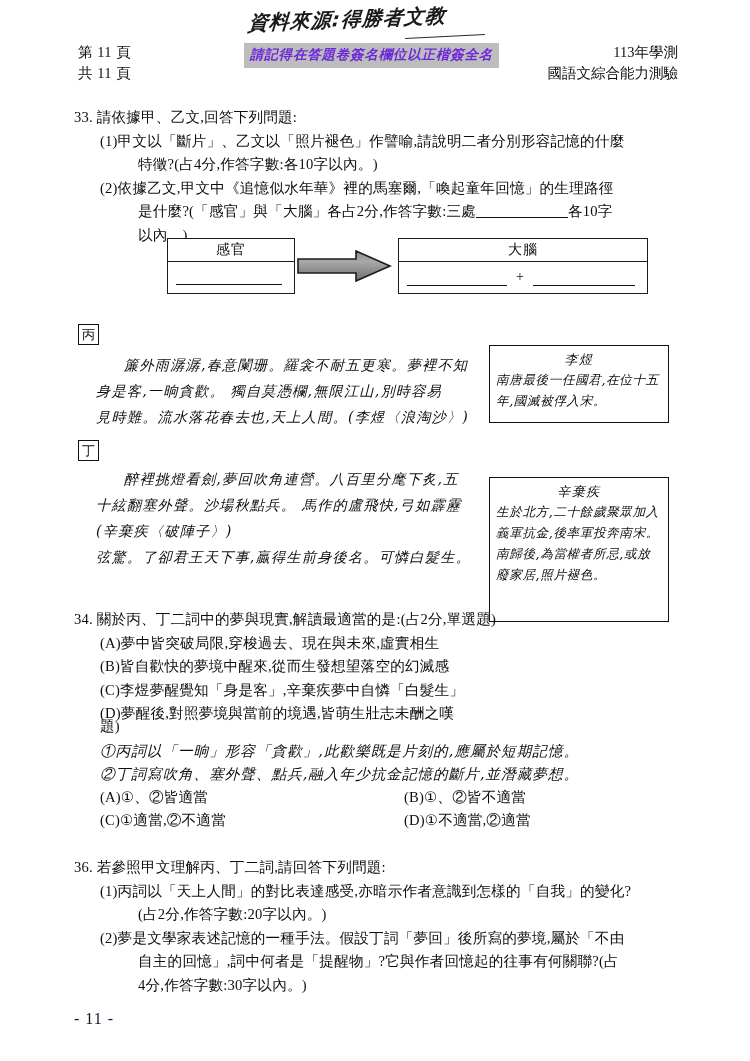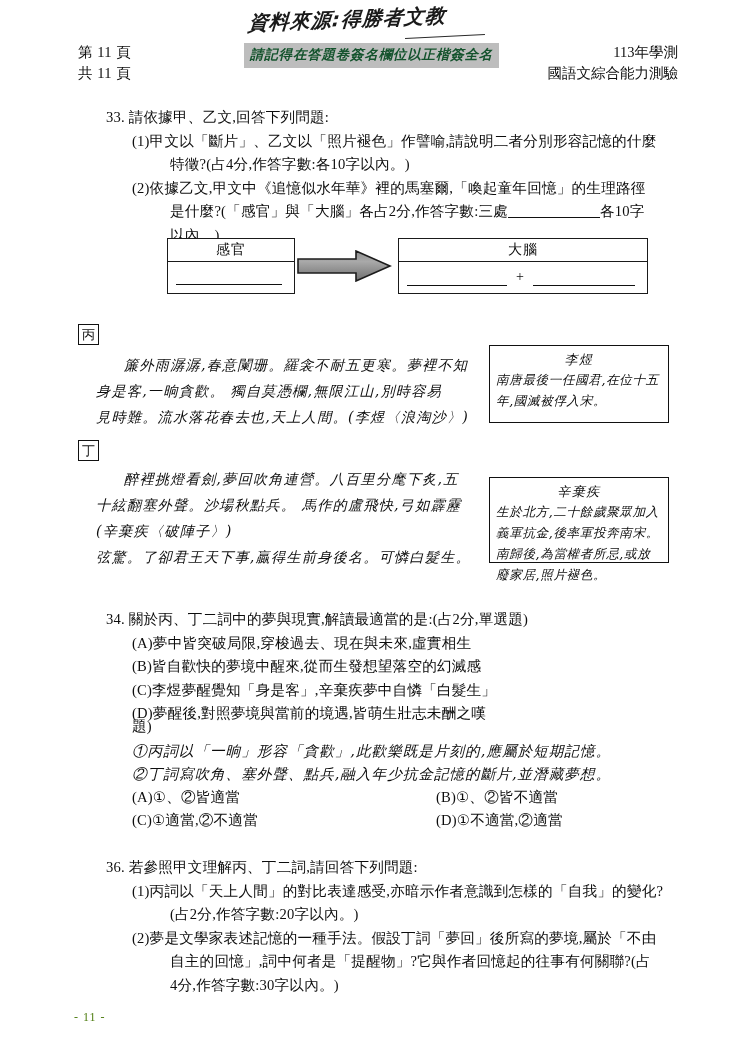--- a/index.html
+++ b/index.html
@@ -62,21 +62,21 @@
     font-size: 14.5px;
     line-height: 21px;
     letter-spacing: 0.5px;
     white-space: nowrap;
   }
   .hdr-center {
     position: absolute;
     left: 166px;
     top: 1px;
     background: #bdbdbd;
-    color: #14532d;
+    color: #6d28d9;
     font-size: 13.5px;
     letter-spacing: 0.8px;
     padding: 3px 6px 4px 6px;
     white-space: nowrap;
     font-family: "DejaVu Serif", serif;
     font-weight: bold;
     font-style: italic;
   }
   .hdr-right {
     position: absolute;
@@ -87,21 +87,20 @@
     white-space: nowrap;
   }
 
   
   .qblock { position: absolute; }
   .qline {
     font-size: 14.6px;
     line-height: 23.5px;
     letter-spacing: 0.2px;
     white-space: nowrap;
-    margin-left: 32px;
   }
   .indent1 { padding-left: 26px; }
   .indent3 { padding-left: 64px; }
 
   .blank-inline {
     display: inline-block;
     width: 92px;
     border-bottom: 1.4px solid #111;
     vertical-align: -2px;
   }
@@ -199,23 +198,23 @@
     position: relative;
     width: 640px;
   }
   .opt-grid .col-l { position: absolute; left: 26px; }
   .opt-grid .col-r { position: absolute; left: 330px; }
 
   .footer-page {
     position: absolute;
     left: 74px;
     top: 1010px;
-    font-size: 12px;
+    font-size: 16px;
     letter-spacing: 1px;
-    color: #4d7c0f;
+    color: #0f172a;
   }
 
   .circ { font-family: "DejaVu Sans", sans-serif; }
 </style>
 </head>
 <body>
 
 <div class="page">
 
   <div class="watermark">資料來源:得勝者文教</div>
@@ -286,21 +285,21 @@
     <div class="aline">年,國滅被俘入宋。</div>
   </div>
 
   <div class="tag-box" style="left:78px; top:440px;">丁</div>
   <div class="passage" style="left:96px; top:466px; width:380px;">
     <div class="first">醉裡挑燈看劍,夢回吹角連營。八百里分麾下炙,五</div>
     <div>十絃翻塞外聲。沙場秋點兵。  馬作的盧飛快,弓如霹靂</div>
     <div>(辛棄疾〈破陣子〉)</div>
     <div>弦驚。了卻君王天下事,贏得生前身後名。可憐白髮生。</div>
   </div>
-  <div class="authorbox" style="left:489px; top:477px; width:180px; height:86px;">
+  <div class="authorbox" style="left:489px; top:477px; width:180px; height:145px;">
     <div class="aname">辛棄疾</div>
     <div class="aline">生於北方,二十餘歲聚眾加入</div>
     <div class="aline">義軍抗金,後率軍投奔南宋。</div>
     <div class="aline">南歸後,為當權者所忌,或放</div>
     <div class="aline">廢家居,照片褪色。</div>
   </div>
 
   <div class="qblock" style="left:74px; top:608px; width:660px;">
     <div class="qline">34. 關於丙、丁二詞中的夢與現實,解讀最適當的是:(占2分,單選題)</div>
     <div class="qline indent1">(A)夢中皆突破局限,穿梭過去、現在與未來,虛實相生</div>

